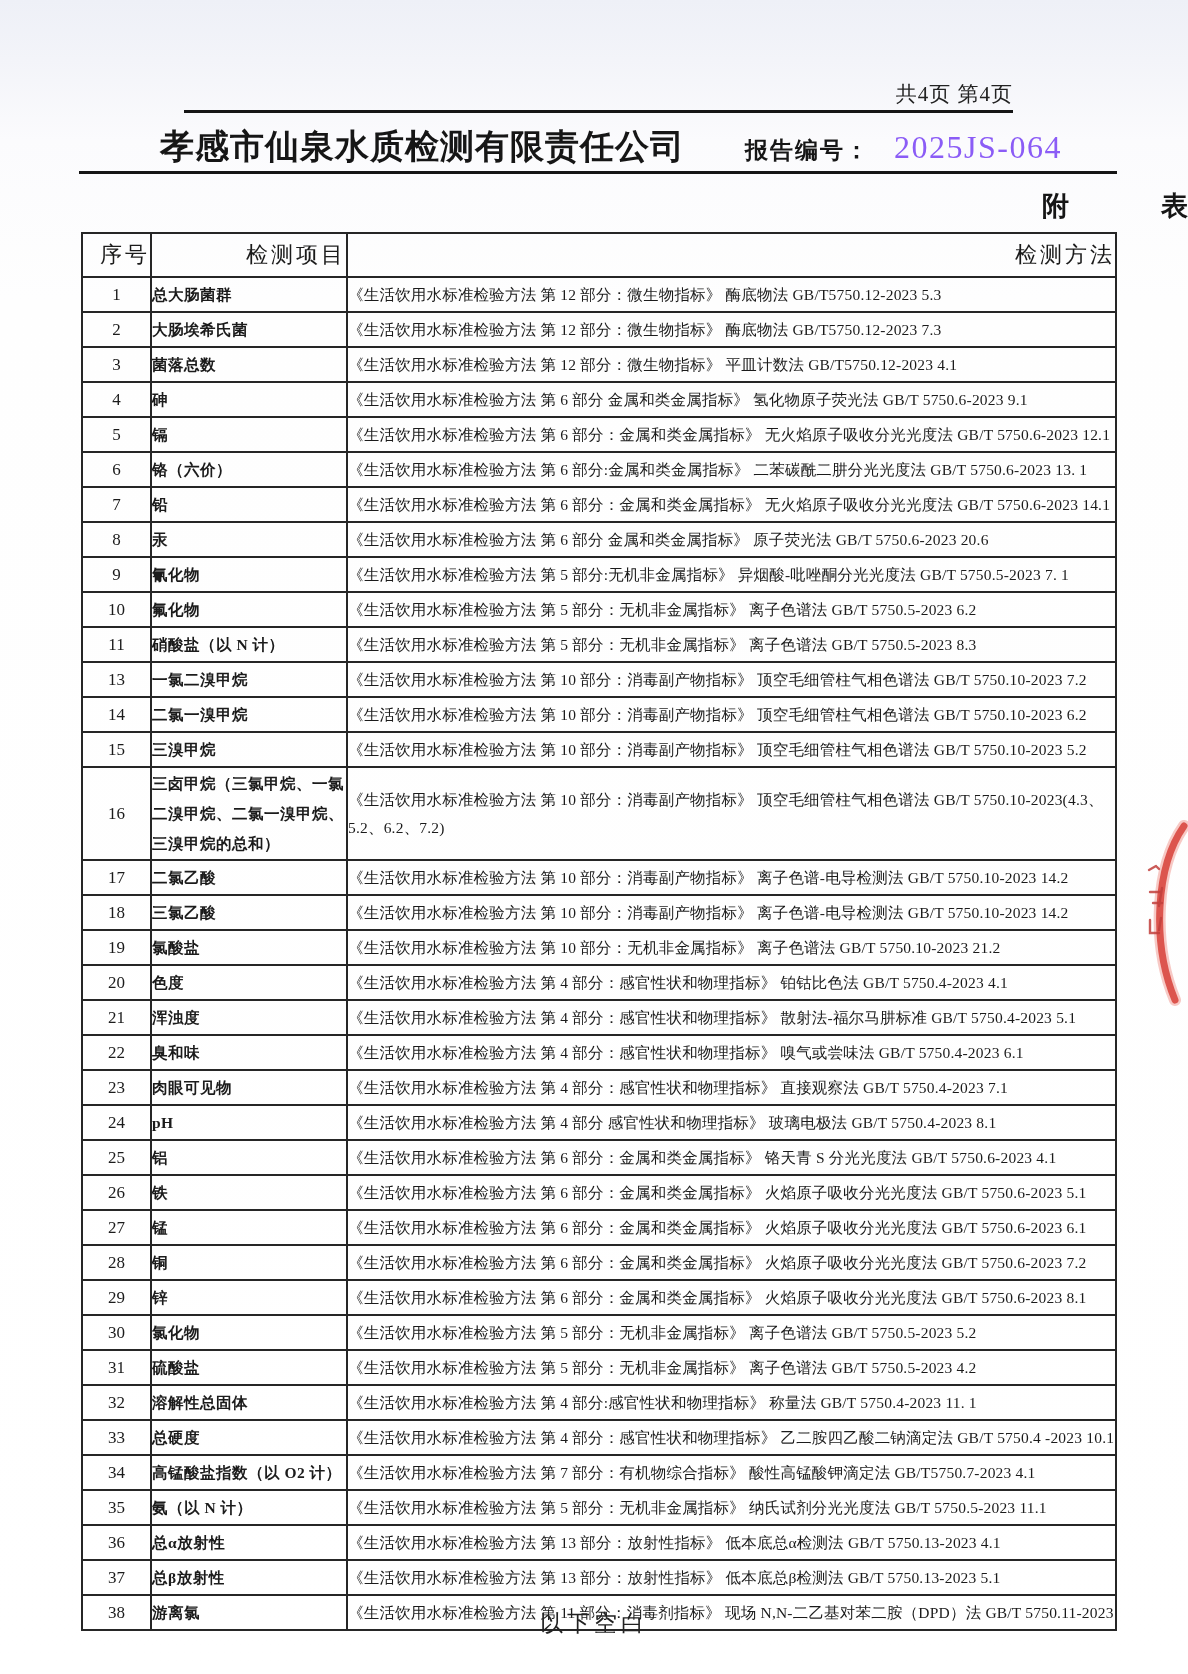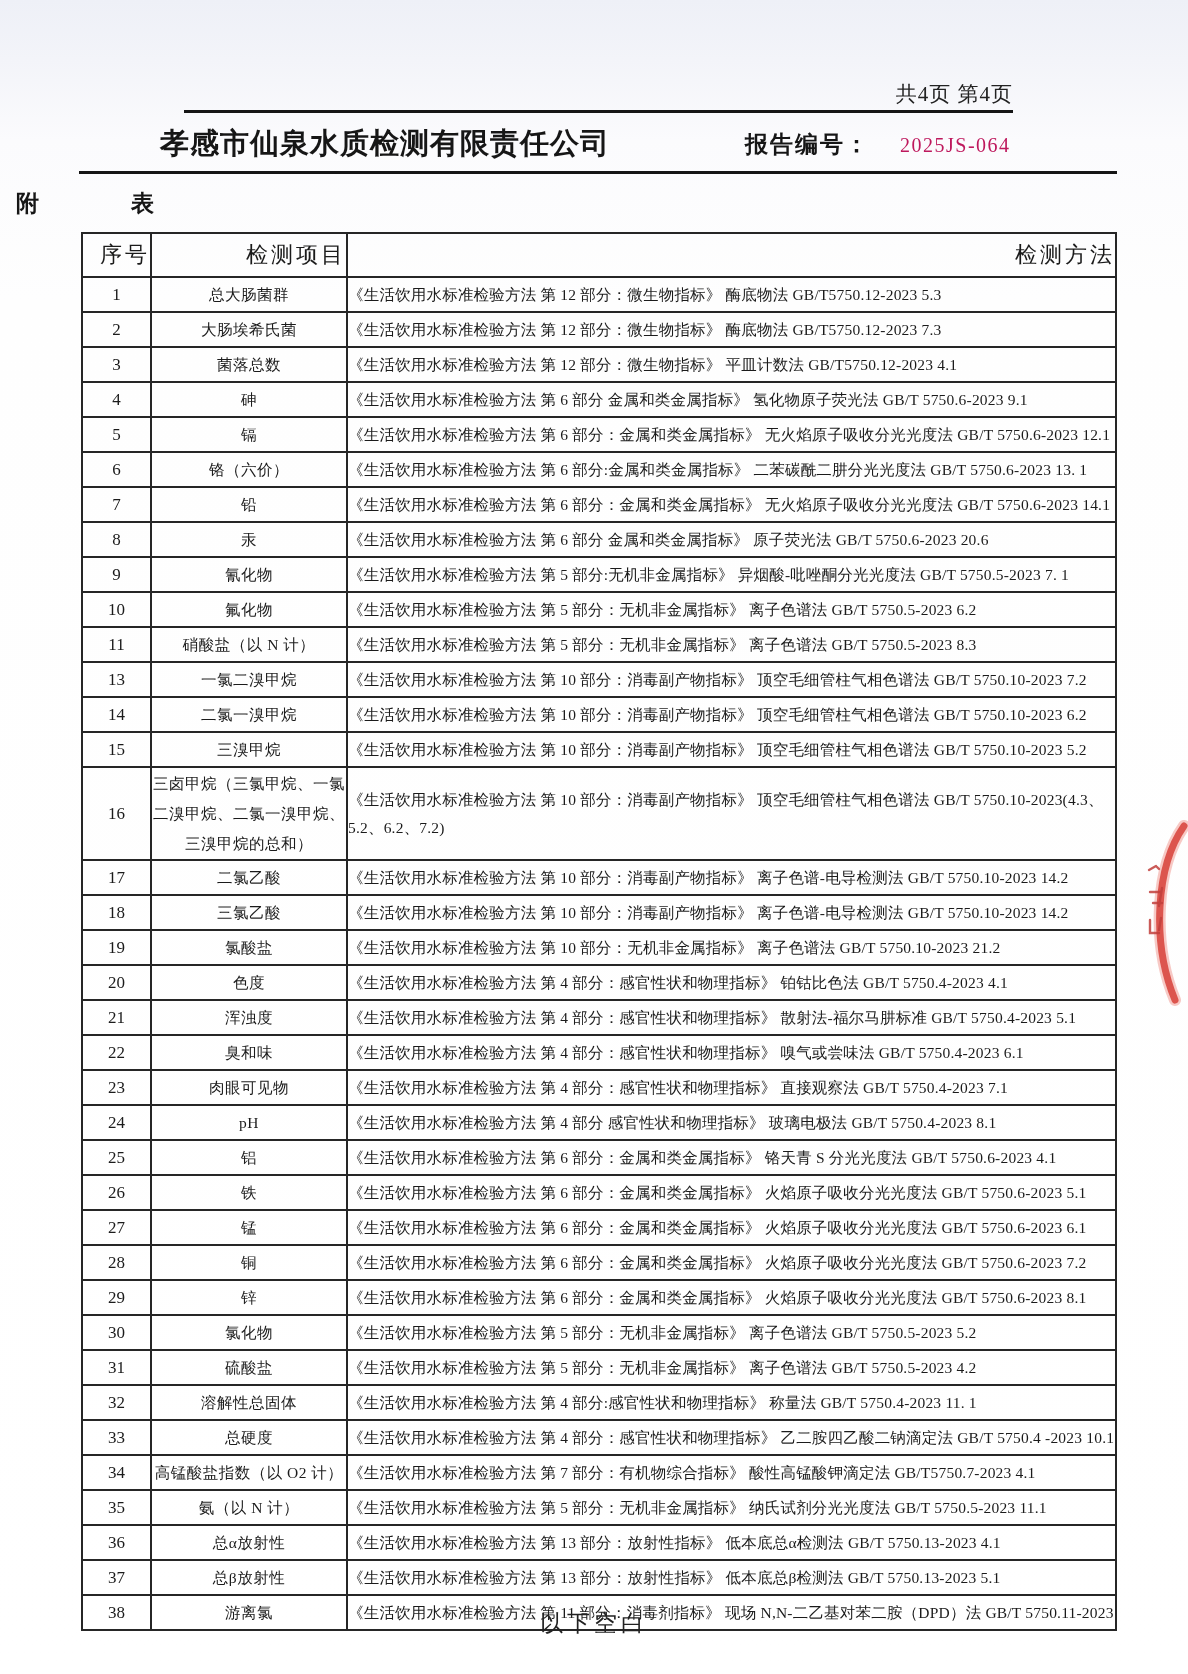--- a/index.html
+++ b/index.html
@@ -12,55 +12,55 @@
   .page-info{
     position:absolute;top:80px;left:0;right:175px;text-align:right;
     font-size:21px;letter-spacing:1px;color:#222;
   }
   .rule{position:absolute;background:#151515;}
   .rule-top{top:110px;left:184px;width:829px;height:3px;}
   .rule-bottom{top:171px;left:79px;width:1038px;height:3px;}
   .company{
     position:absolute;top:124px;left:160px;
     font-family:"Liberation Sans","DejaVu Sans",sans-serif;
-    font-weight:bold;font-size:29px;letter-spacing:1px;color:#161616;
+    font-weight:bold;font-size:34px;letter-spacing:1px;color:#161616;
   }
   .report-no{position:absolute;top:129px;left:745px;white-space:nowrap;}
   .report-no .lbl{
     font-family:"Liberation Sans","DejaVu Sans",sans-serif;
     font-weight:bold;font-size:23px;letter-spacing:2px;color:#161616;
   }
   .report-no .val{
-    font-size:20px;letter-spacing:1.5px;margin-left:30px;color:#be185d;
+    font-size:32px;letter-spacing:1.5px;margin-left:24px;color:#8b5cf6;
   }
   .doc-title{
-    position:absolute;top:188px;left:0;width:1188px;text-align:left;
+    position:absolute;top:188px;left:0;width:1188px;text-align:right;
     font-family:"Liberation Sans","DejaVu Sans",sans-serif;
-    font-weight:bold;font-size:23px;color:#161616;padding-left:16px;box-sizing:border-box;
+    font-weight:bold;font-size:27px;color:#161616;padding-left:16px;box-sizing:border-box;
   }
   .title-gap{display:inline-block;width:92px;}
   table.methods{
     position:absolute;left:81px;top:232px;width:1034px;
     border-collapse:collapse;table-layout:fixed;
   }
   table.methods th,table.methods td{
     border:2px solid #262626;padding:0;vertical-align:middle;
   }
   col.c-no{width:69px;}
   col.c-item{width:196px;}
   col.c-method{width:769px;}
   thead th{
     height:42px;font-size:22px;font-weight:normal;letter-spacing:3px;
     text-align:right;color:#1a1a1a;
   }
   tbody td{height:33px;font-size:15.5px;color:#1b1b1b;}
   td.col-no{text-align:center;font-size:17px;}
   td.col-item{
-    text-align:center;line-height:29px;padding:1px 3px;
-    white-space:nowrap;overflow:hidden;letter-spacing:0.5px;
+    line-height:29px;padding:1px 3px;
+    white-space:nowrap;overflow:hidden;letter-spacing:0.5px;font-weight:bold;
   }
   td.col-method{
     text-align:left;line-height:27px;padding:1px 8px 1px 13px;
     white-space:nowrap;overflow:hidden;letter-spacing:0.2px;
   }
   tr.tall td{height:91px;}
   tr.tall td.col-item{white-space:normal;line-height:30px;}
   tr.tall td.col-method{white-space:normal;line-height:28px;border-radius:15px;}
   .footer-note{
     position:absolute;top:1608px;left:0;width:1188px;text-align:center;

